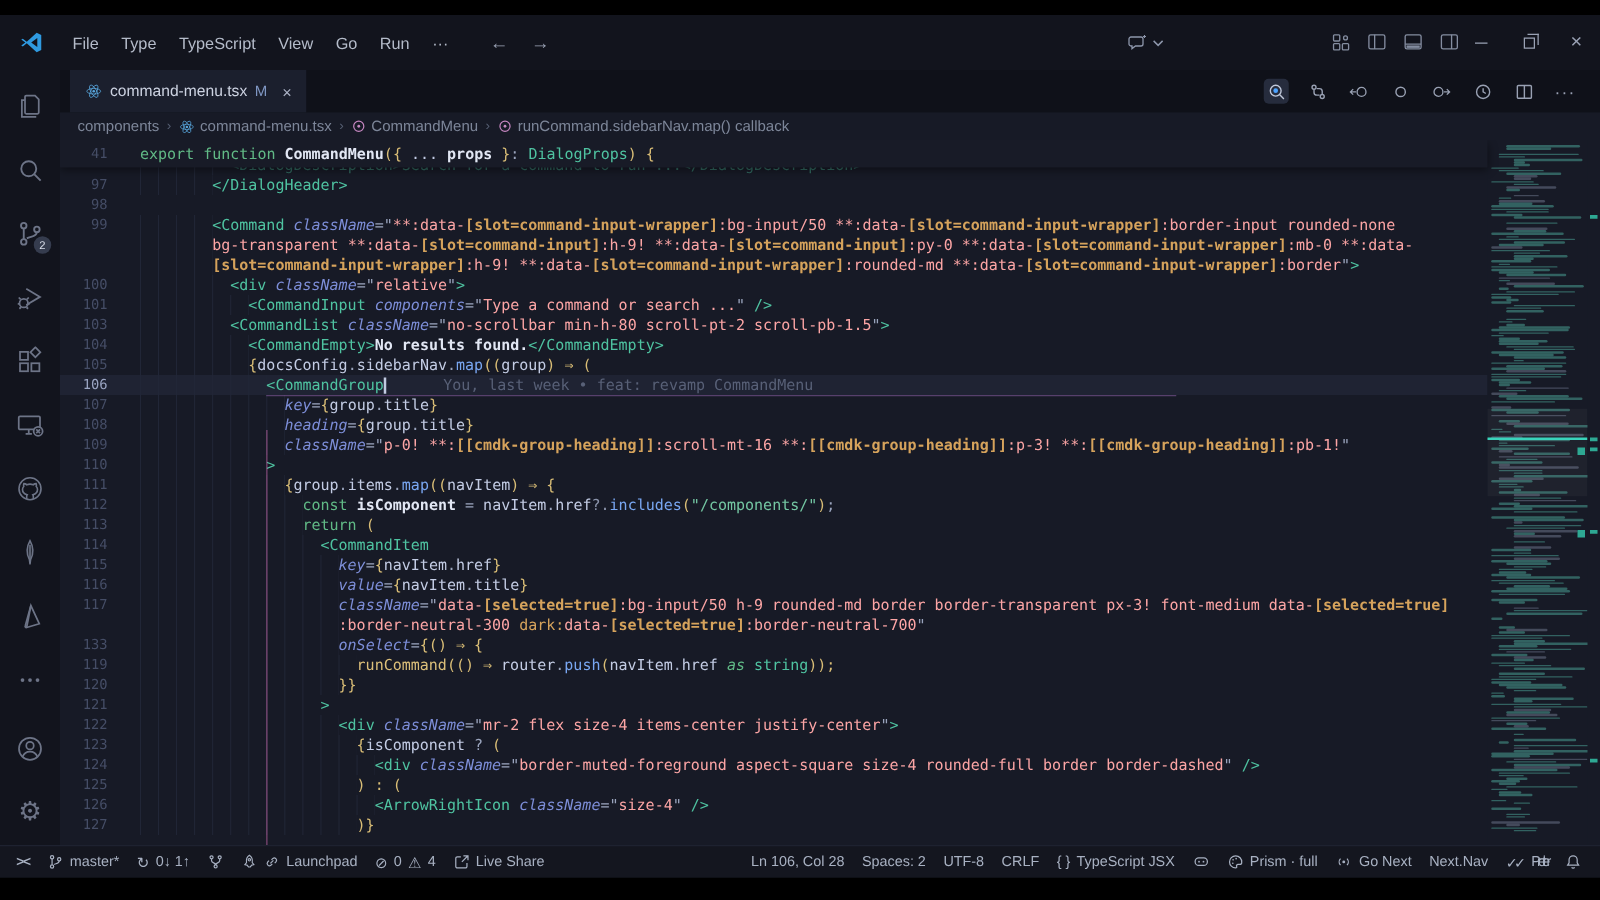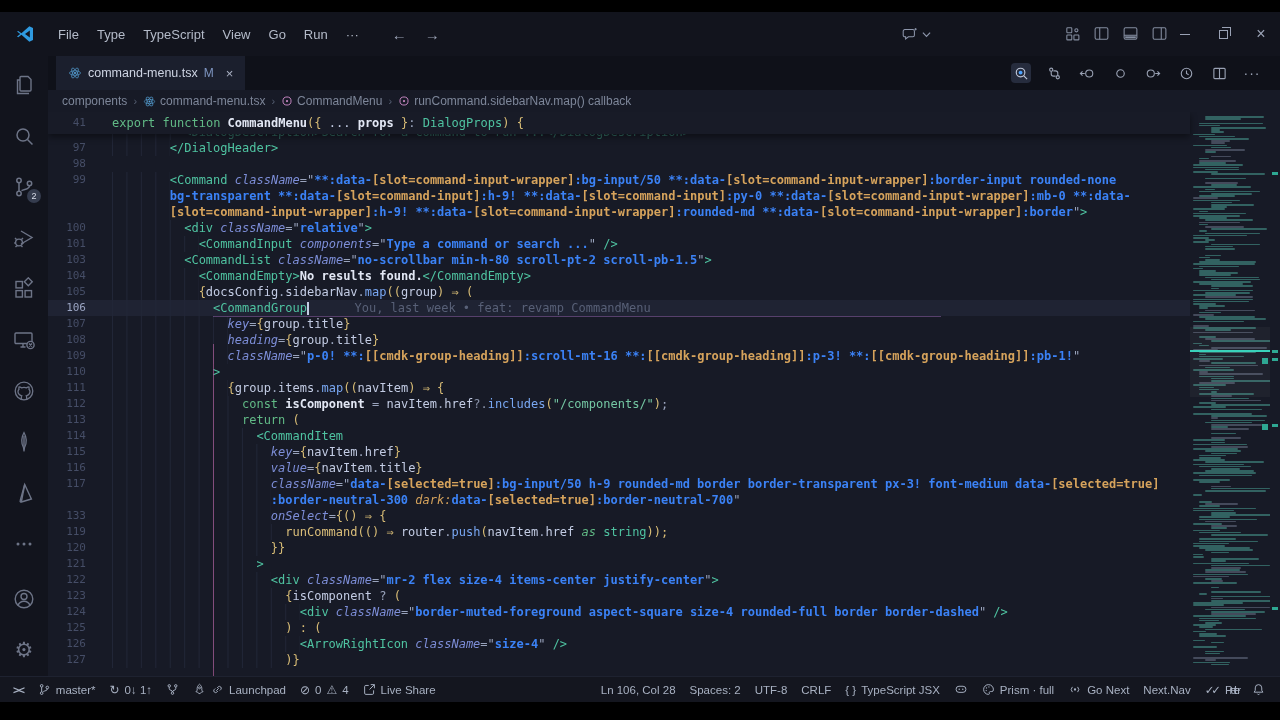--- a/index.html
+++ b/index.html
@@ -59,23 +59,23 @@
   .sticky .gut{line-height:22px;}
   .guide-pink{position:absolute;left:165px;top:232px;width:1px;height:332px;background:rgba(213,112,182,.55);z-index:2;}
   .bracket-h{position:absolute;left:165px;top:204px;width:728px;height:1px;background:rgba(186,122,216,.4);z-index:2;}
   .cursor{display:inline-block;width:1.5px;height:13px;background:#c2cbe2;vertical-align:middle;}
   .tk-blame{color:#586077;margin-left:46px;}
   .tk-tag{color:#4fc3a1}.tk-tagf{color:rgba(79,195,161,.45)}
   .tk-kw{color:#61ba86}.tk-kwi{color:#61ba86;font-style:italic}
   .tk-type{color:#4fc3a1}
   .tk-attr{color:#7d8ed8;font-style:italic}
   .tk-txt{color:#c3cce4}.tk-txtb{color:#e2e7f4;font-weight:bold}
-  .tk-strc{color:#3b82f6;font-weight:700}
+  .tk-strc{color:#fca5a5;font-weight:400}
   .tk-str{color:#74c7a3}
-  .tk-brk{color:#d6a35c;font-weight:600}.tk-mod{color:#d6a35c;font-style:italic}
+  .tk-brk{color:#d6a35c;font-weight:600}.tk-mod{color:#d6a35c;}
   .tk-pun{color:#d9bd76}
   .tk-op{color:#9aa4bd}.tk-q{color:#9aa4bd}
   .tk-fn{color:#79a7f2}.tk-fny{color:#dcbf7a}
   .tk-dim{color:#8b94ab}
 
   
   .minimap{position:absolute;left:1142px;top:0;width:80px;height:564px;background:#171a26;}
   .mm-bar{position:absolute;height:1.6px;border-radius:1px;}
   .mm-slider{position:absolute;left:0;width:80px;background:rgba(255,255,255,.035);}
   .mm-curline{position:absolute;left:0;width:80px;height:2px;background:#39d3bb;}

